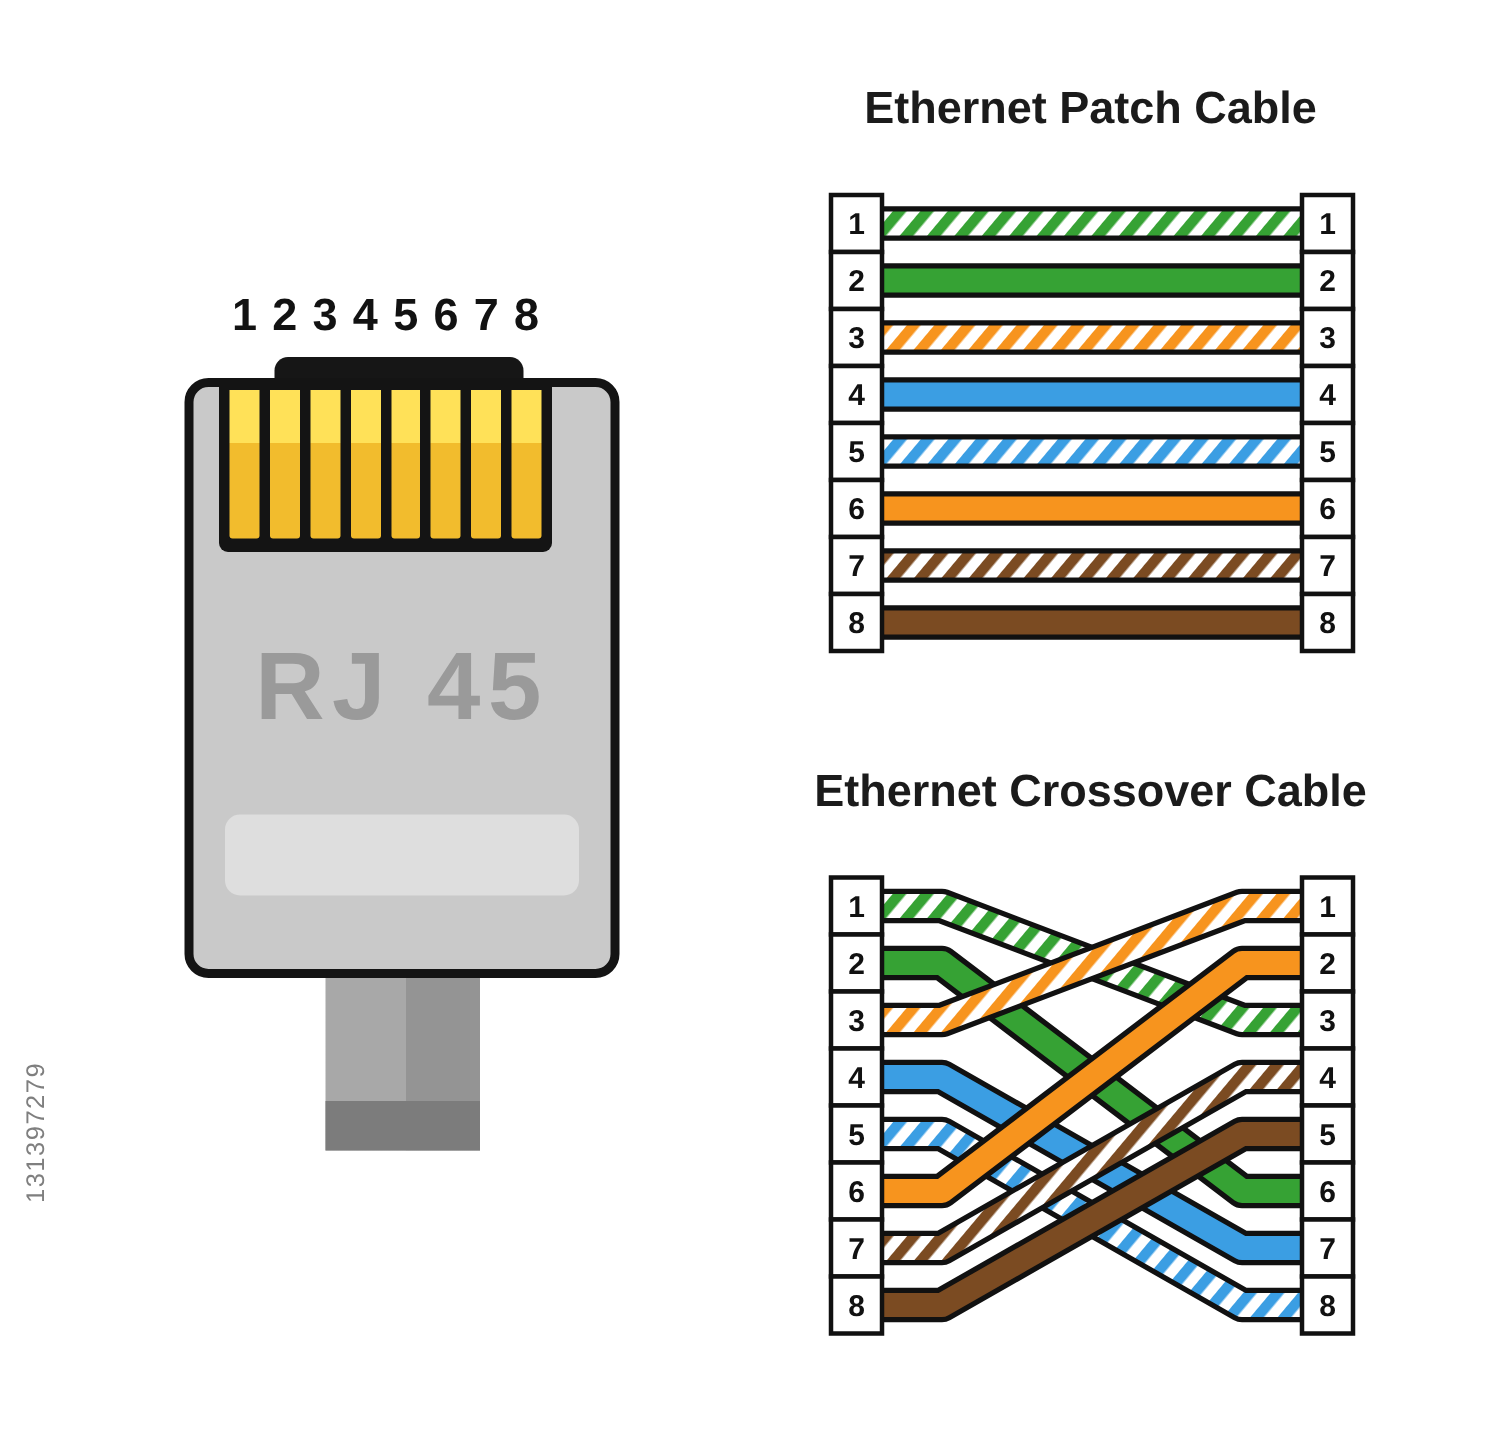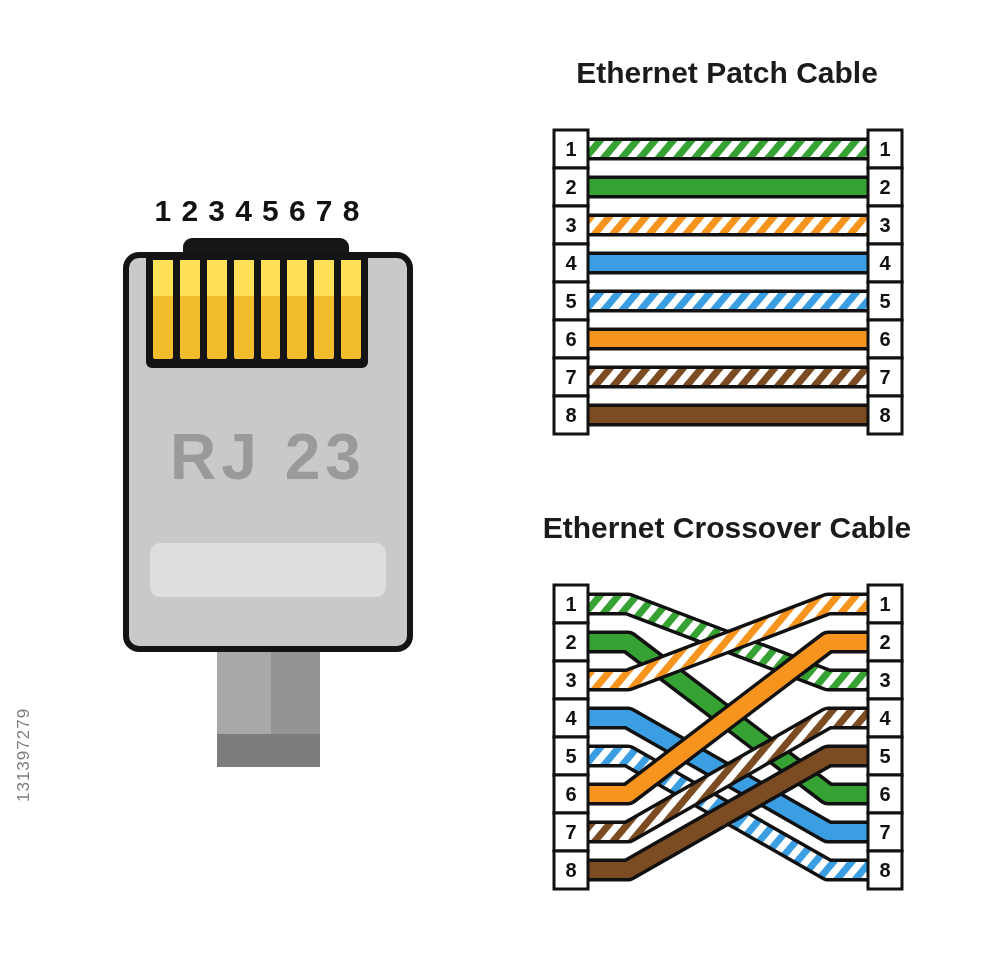--- a/index.html
+++ b/index.html
@@ -93,21 +93,21 @@
     <div class="pins-window">
         <div class="pin"></div>
         <div class="pin"></div>
         <div class="pin"></div>
         <div class="pin"></div>
         <div class="pin"></div>
         <div class="pin"></div>
         <div class="pin"></div>
         <div class="pin"></div>
       </div>
-    <div class="conn-label">RJ 23</div>
+    <div class="conn-label">RJ 45</div>
     <div class="conn-highlight"></div>
     <div class="cable"></div>
   </div>
 
   <div class="diagram-title" id="patch-title">Ethernet Patch Cable</div>
   <svg id="patch-svg" width="352" height="310" viewBox="0 0 352 310">
       <defs>
         <pattern id="patch-pat-green" width="14" height="14" patternUnits="userSpaceOnUse" patternTransform="rotate(40)">
           <rect width="14" height="14" fill="#ffffff"></rect>
           <rect width="7" height="14" fill="#36a234"></rect>

